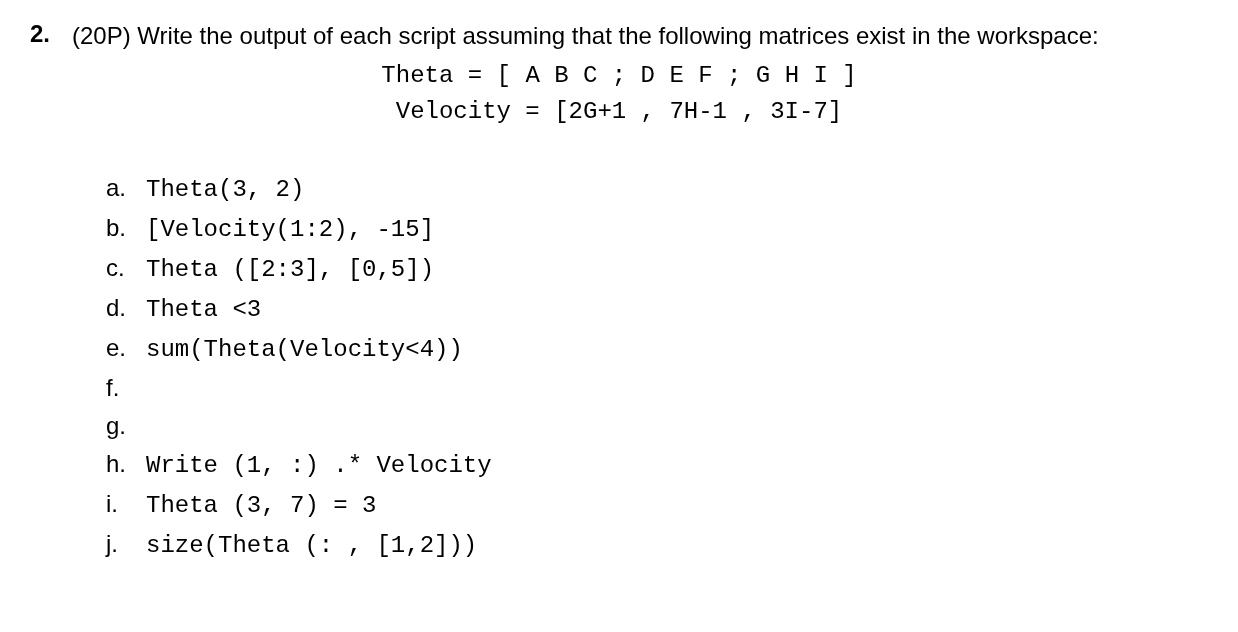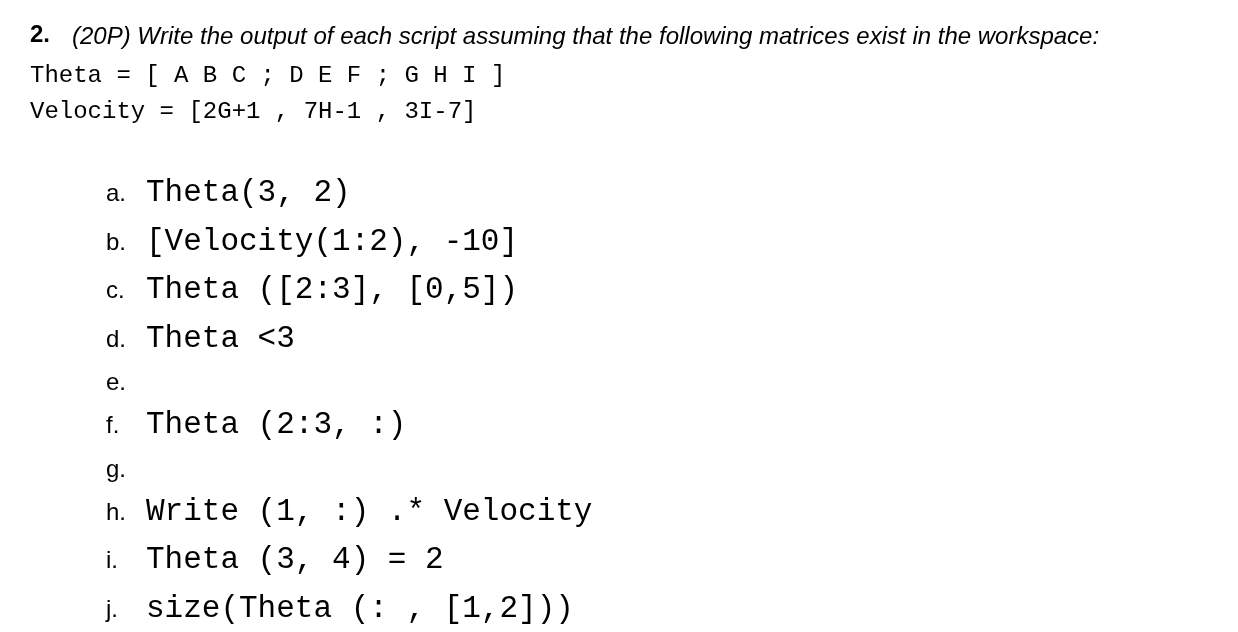--- a/index.html
+++ b/index.html
@@ -20,45 +20,45 @@
       align-items: flex-start;
       gap: 12px;
       margin-bottom: 4px;
     }
     .question-number {
       font-weight: bold;
       min-width: 30px;
     }
     .question-text {
       line-height: 1.35;
-      font-style: italic;
     }
     .code-block {
       font-family: Consolas, 'Courier New', monospace;
+      text-align: center;
       margin: 6px 0 40px 0;
       line-height: 1.5;
       font-size: 24px;
     }
     .sub-items {
       margin-left: 76px;
       line-height: 1.5;
     }
     .sub-item {
       display: flex;
       align-items: baseline;
       gap: 16px;
       margin-bottom: 2px;
     }
     .sub-label {
       min-width: 24px;
       font-family: Arial, Helvetica, sans-serif;
     }
     .sub-code {
       font-family: Consolas, 'Courier New', monospace;
-      font-size: 31px;
+      font-size: 24px;
     }
   </style>
 </head>
 <body>
 
 <div class="question-header">
   <span class="question-number">2.</span>
   <span class="question-text">(20P) Write the output of each script assuming that the following matrices exist in the workspace:</span>
 </div>
 
@@ -67,45 +67,45 @@
   <div>Velocity = [2G+1 , 7H-1 , 3I-7]</div>
 </div>
 
 <div class="sub-items">
   <div class="sub-item">
     <span class="sub-label">a.</span>
     <span class="sub-code">Theta(3, 2)</span>
   </div>
   <div class="sub-item">
     <span class="sub-label">b.</span>
-    <span class="sub-code">[Velocity(1:2), -10]</span>
+    <span class="sub-code">[Velocity(1:2), -15]</span>
   </div>
   <div class="sub-item">
     <span class="sub-label">c.</span>
     <span class="sub-code">Theta ([2:3], [0,5])</span>
   </div>
   <div class="sub-item">
     <span class="sub-label">d.</span>
     <span class="sub-code">Theta &lt;3</span>
   </div>
   <div class="sub-item">
     <span class="sub-label">e.</span>
+    <span class="sub-code">sum(Theta(Velocity&lt;4))</span>
   </div>
   <div class="sub-item">
     <span class="sub-label">f.</span>
-    <span class="sub-code">Theta (2:3, :)</span>
   </div>
   <div class="sub-item">
     <span class="sub-label">g.</span>
   </div>
   <div class="sub-item">
     <span class="sub-label">h.</span>
     <span class="sub-code">Write (1, :) .* Velocity</span>
   </div>
   <div class="sub-item">
     <span class="sub-label">i.</span>
-    <span class="sub-code">Theta (3, 4) = 2</span>
+    <span class="sub-code">Theta (3, 7) = 3</span>
   </div>
   <div class="sub-item">
     <span class="sub-label">j.</span>
     <span class="sub-code">size(Theta (: , [1,2]))</span>
   </div>
 </div>
 
 </body></html>

